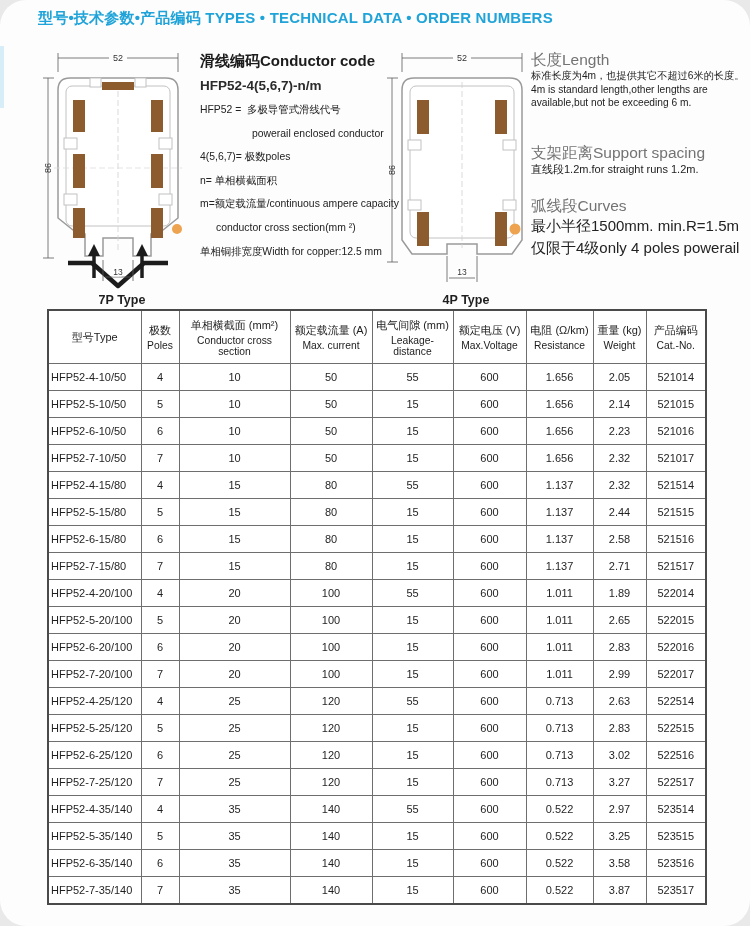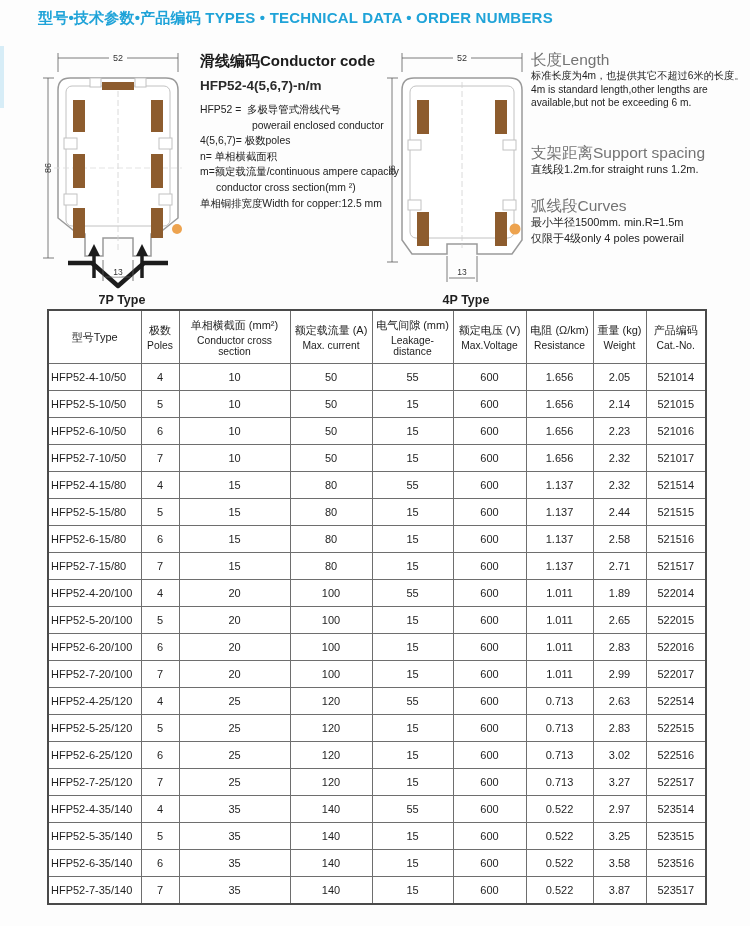--- a/index.html
+++ b/index.html
@@ -1,47 +1,47 @@
 <!DOCTYPE html>
 <html><head>
 <meta charset="utf-8">
 <style>
   html,body { margin:0; padding:0; background:#e9e9e9; }
   .page {
     position:relative; width:750px; height:926px; margin:0 auto;
     background:#fdfdfd; overflow:hidden;
-    font-family:"Liberation Sans","DejaVu Sans",sans-serif; color:#2b2b2b;
+    font-family:"Liberation Sans","DejaVu Sans",sans-serif; color:#2b2b2b;border-radius:26px;
   }
   .edge-stripe { position:absolute; left:0; top:46px; width:4px; height:62px; background:#d7edf7; }
   .page-header {
     position:absolute; left:38px; top:9px; font-size:15px; font-weight:bold;
     color:#1fa3d8; letter-spacing:0.2px; white-space:nowrap;
   }
   svg.diagram { position:absolute; overflow:visible; }
   .diagram-7p { left:40px; top:48px; }
   .diagram-4p { left:384px; top:48px; }
   .page svg text { font-family:"Liberation Sans","DejaVu Sans",sans-serif; }
 
   .code-block { position:absolute; left:200px; top:52px; width:215px; }
   .cc-title { font-size:15px; font-weight:bold; color:#1c1c1c; white-space:nowrap; }
   .cc-model { font-size:13.5px; font-weight:bold; margin-top:7px; white-space:nowrap; }
   .cc-body  { margin-top:9px; font-size:10.4px; line-height:1.5; color:#222; }
-  .cc-line  { white-space:nowrap; }
+  .cc-line  { white-space:nowrap;margin-top:8px; }
   .indent1  { margin-left:52px; }
   .indent2  { margin-left:16px; }
 
   .right-col { position:absolute; left:531px; top:50px; width:219px; height:250px; }
   .blk { position:absolute; left:0; width:219px; }
   .blk-length  { top:0; }
   .blk-support { top:93px; }
   .blk-curves  { top:146px; }
   .sec-title { font-size:15.5px; font-weight:normal; color:#737373; white-space:nowrap; line-height:1.25; }
   .small { font-size:10.2px; line-height:1.3; color:#222; white-space:nowrap; }
   .blk-support .small { font-size:11px; }
-  .blk-curves .small { font-size:11px; line-height:1.45; }
+  .blk-curves .small { font-size:15px; line-height:1.45; }
 
   .spec-table {
     position:absolute; left:47px; top:309px; width:658px;
     border-collapse:collapse; table-layout:fixed; background:#fff;
   }
   .spec-table, .spec-table th, .spec-table td { border:1px solid #6e6e6e; }
   .spec-table { border:2px solid #4a4a4a; }
   .spec-table th { height:48px; padding:2px; font-weight:normal; vertical-align:middle; }
   .h1 { font-size:11px; color:#1c1c1c; }
   .h2 { font-size:10.3px; color:#1c1c1c; margin-top:2px; }

